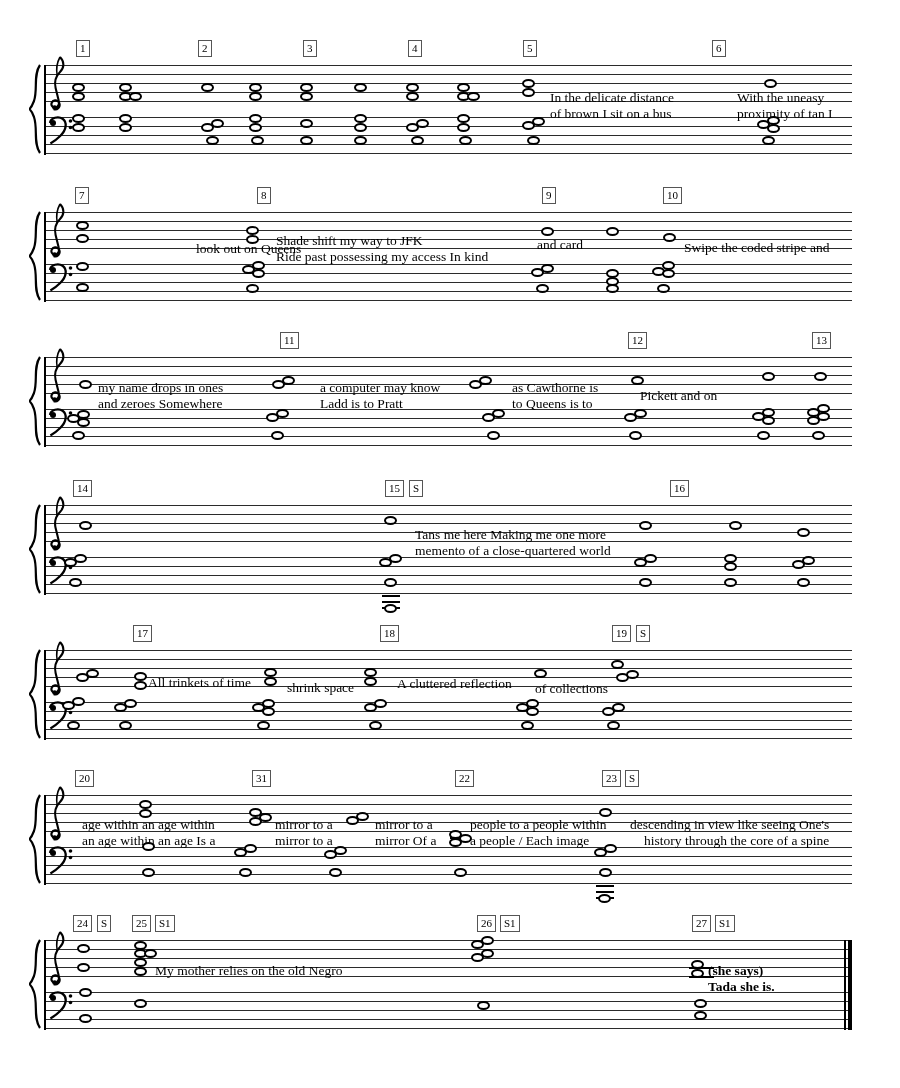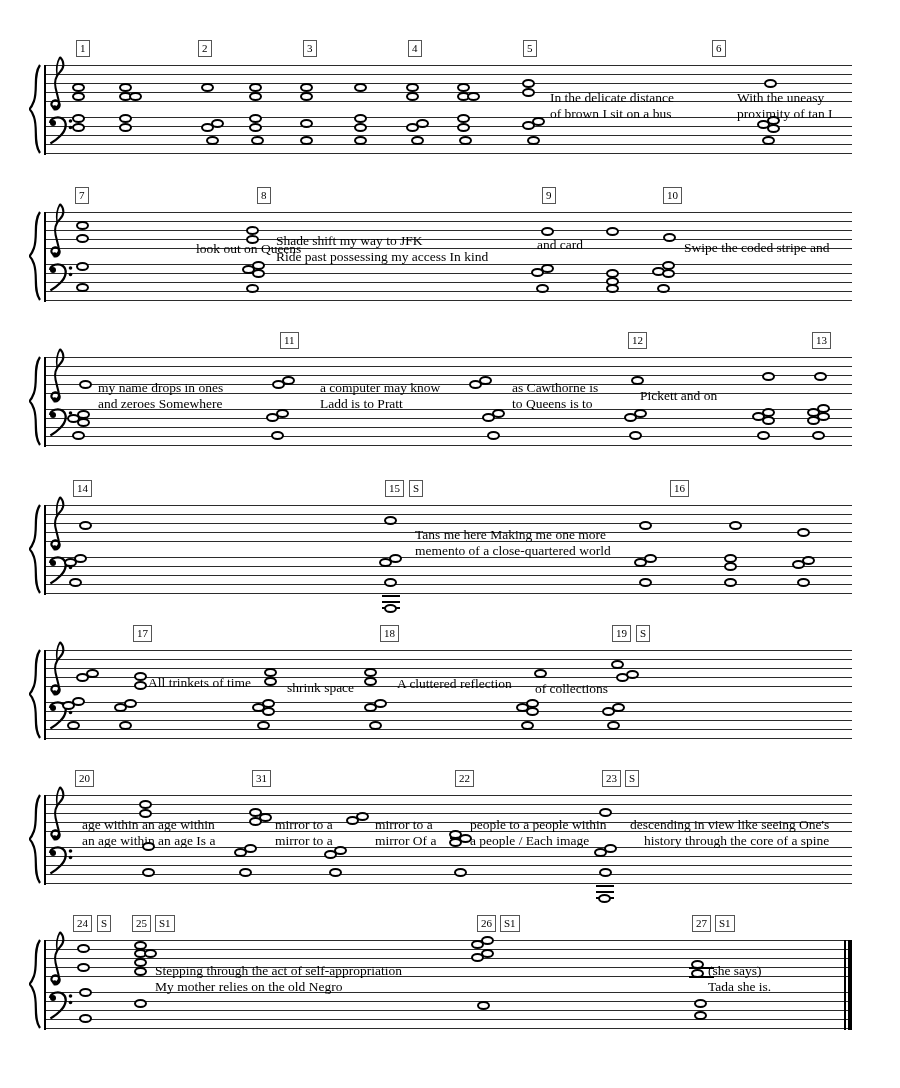--- a/index.html
+++ b/index.html
@@ -502,24 +502,23 @@
         </svg></div>
       <div class="mbox" style="left: 73px;">24</div>
       <div class="mbox" style="left: 97px;">S</div>
       <div class="mbox" style="left: 132px;">25</div>
       <div class="mbox" style="left: 155px;">S1</div>
       <div class="mbox" style="left: 477px;">26</div>
       <div class="mbox" style="left: 500px;">S1</div>
       <div class="mbox" style="left: 692px; text-align: right;">27</div>
       <div class="mbox" style="left: 715px;">S1</div>
       <div class="lyric" style="left: 155px; top: 48px;">
-        <div>Stepping through the act of self-appropriation</div>
         <div>My mother relies on the old Negro</div>
       </div>
-      <div class="lyric" style="left: 708px; top: 48px;">
+      <div class="lyric" style="left: 708px; top: 48px; font-weight: bold;">
         <div>(she says)</div>
         <div>Tada she is.</div>
       </div>
       <div class="ledger" style="left: 689px; top: 52.2px; width: 25px;"></div>
       <div class="ledger" style="left: 689px; top: 61.2px; width: 25px;"></div>
       <div class="note" style="left: 76.5px; top: 28.5px;"></div>
       <div class="note" style="left: 76.5px; top: 47.5px;"></div>
       <div class="note" style="left: 133.5px; top: 25.5px;"></div>
       <div class="note" style="left: 133.5px; top: 33.5px;"></div>
       <div class="note" style="left: 133.5px; top: 42.5px;"></div>

